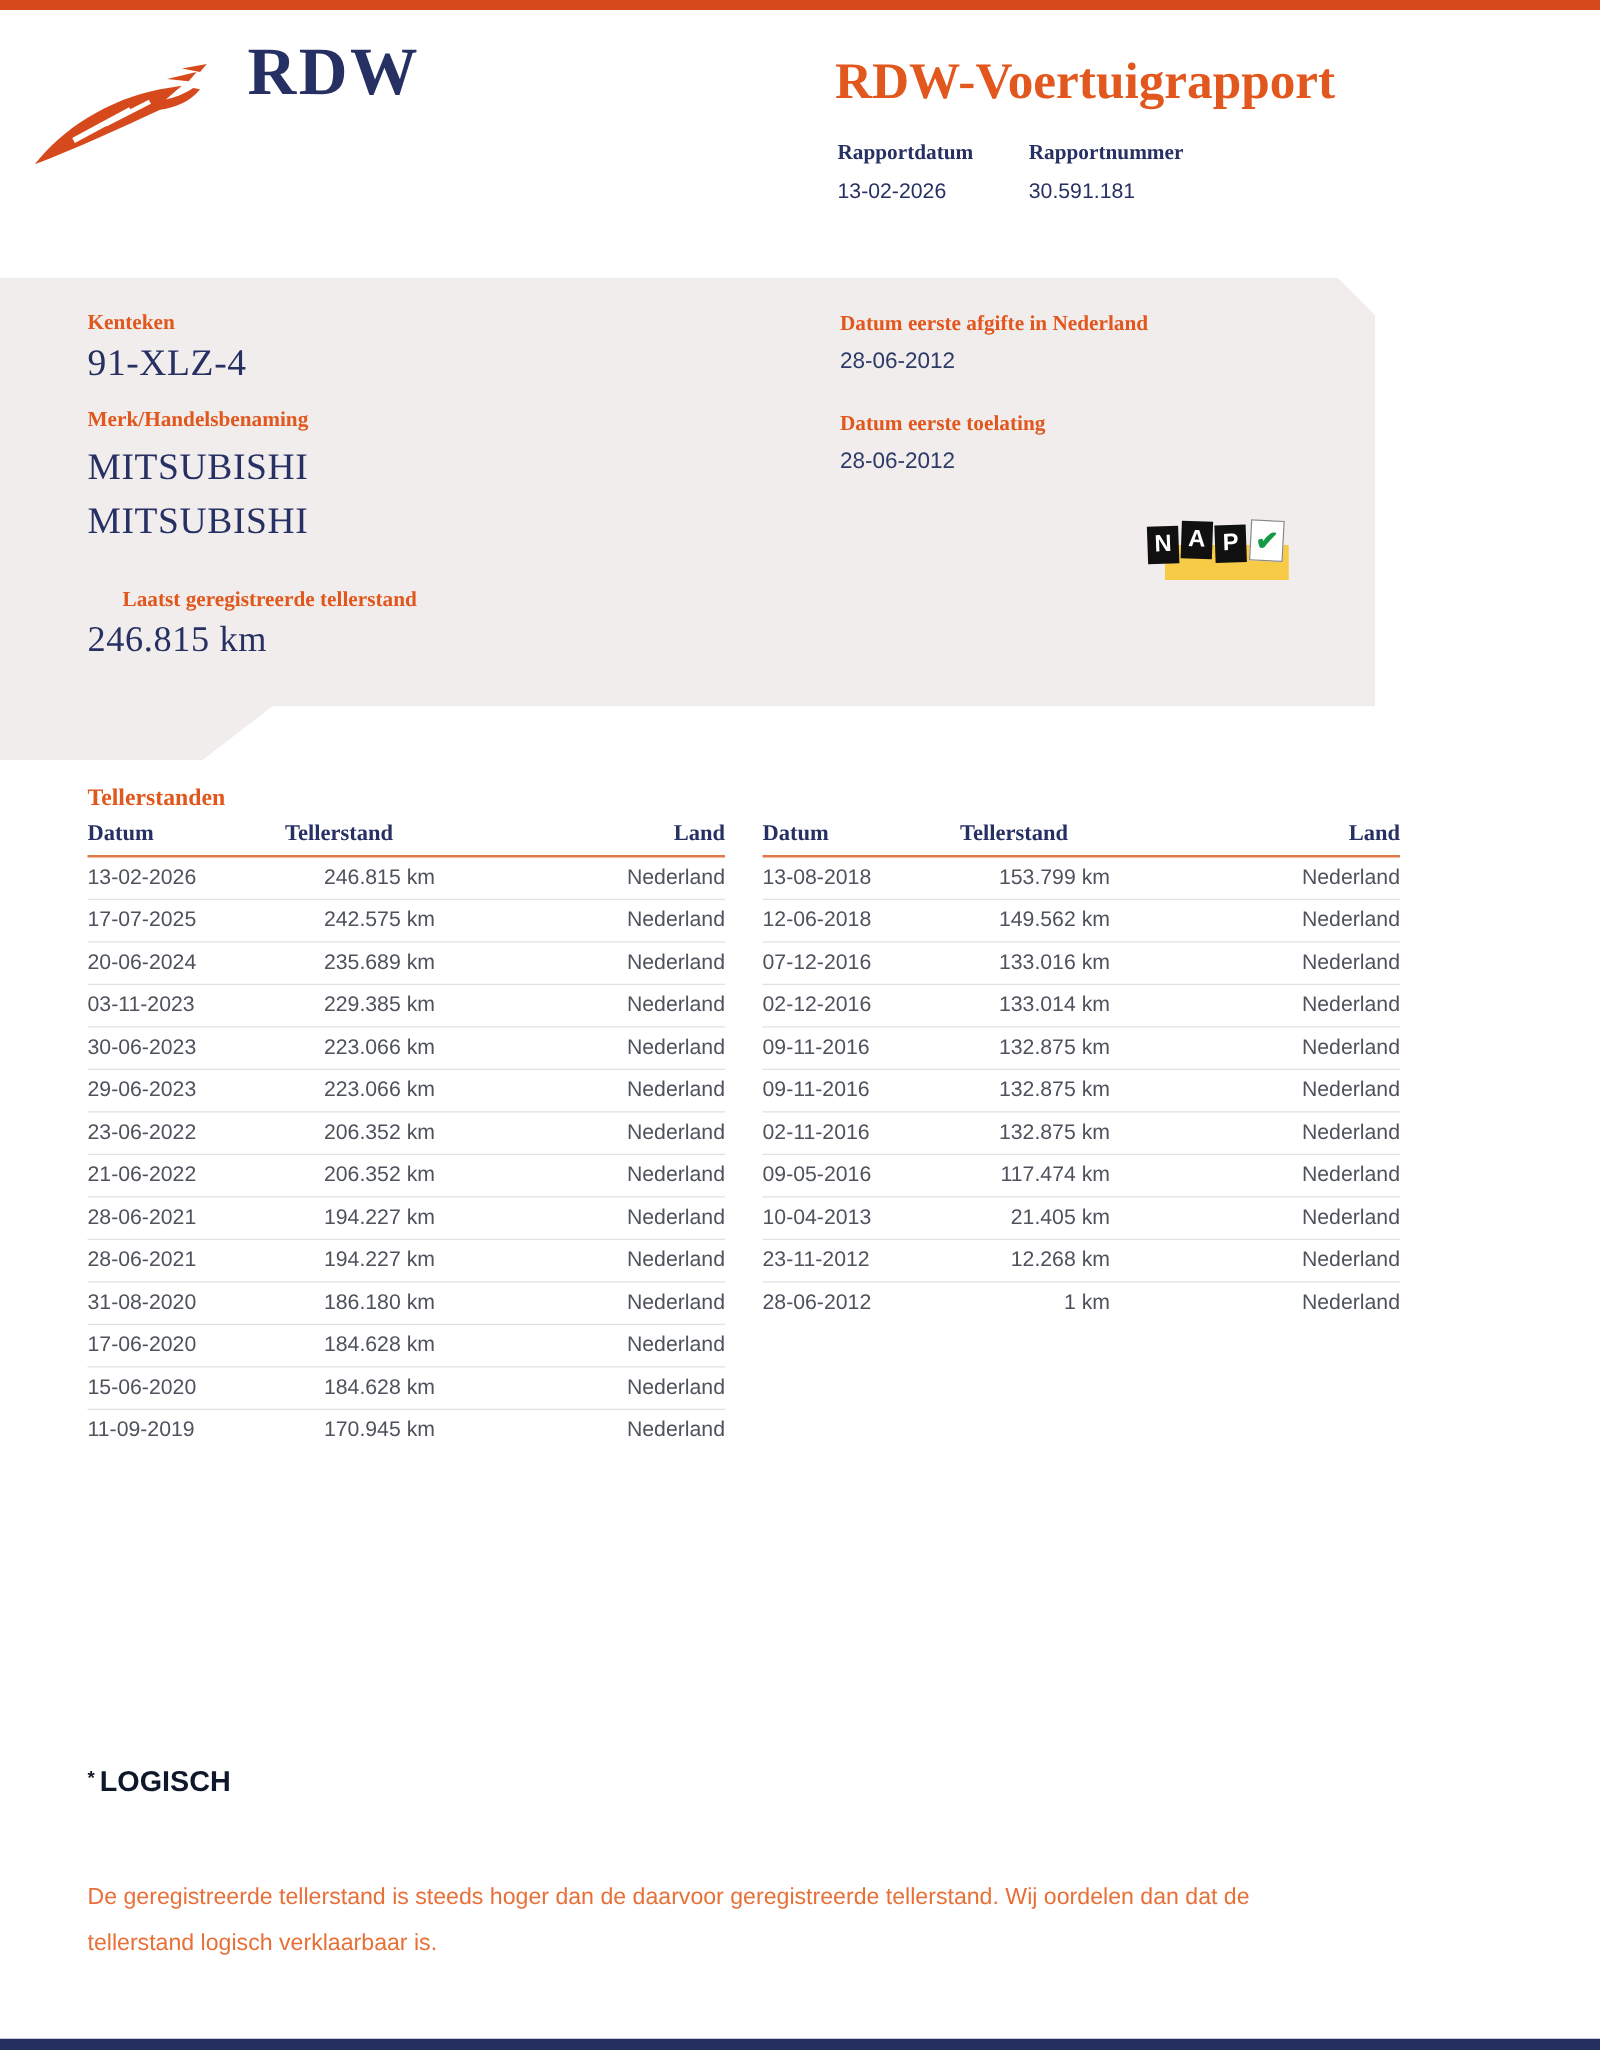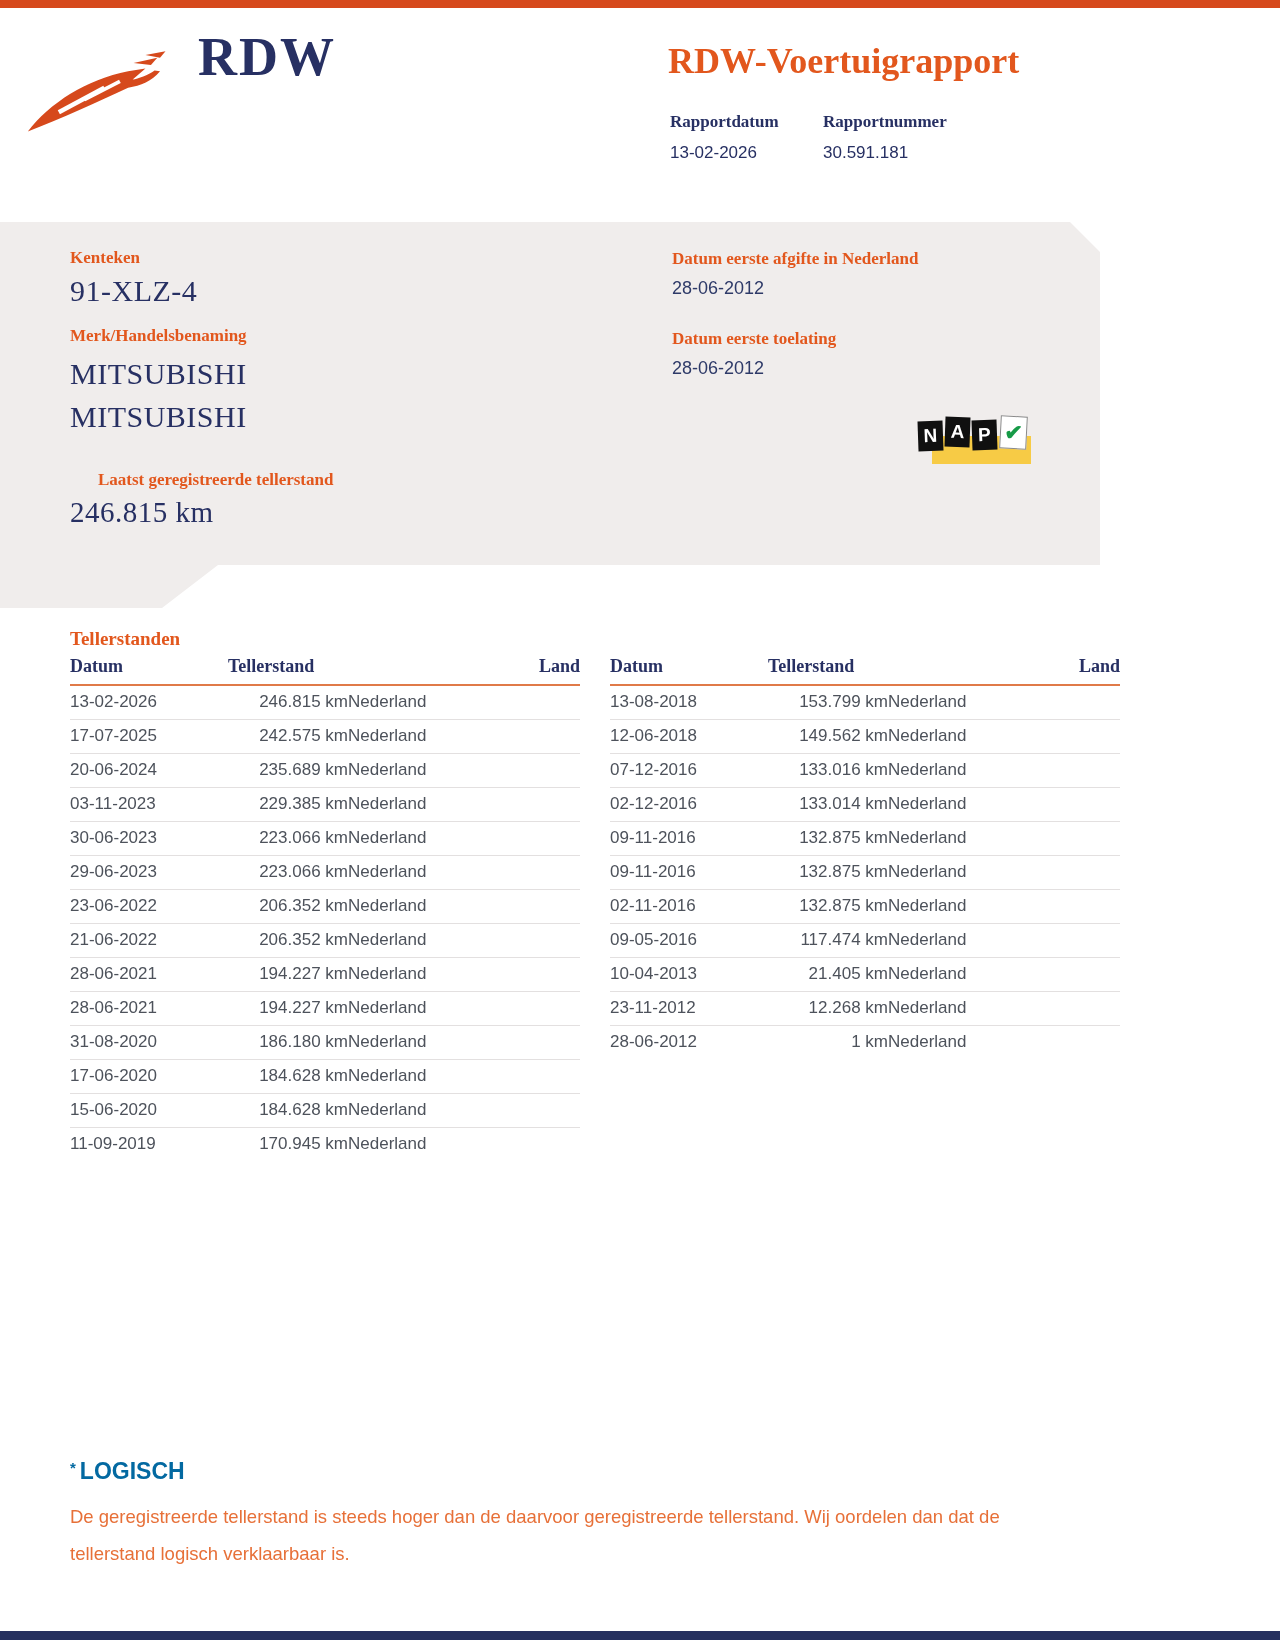--- a/index.html
+++ b/index.html
@@ -15,21 +15,21 @@
   .bottom-bar { left:0; bottom:0; width:1280px; height:9px; background:#25305f; }
 
   
   .logo-svg { left:26px; top:46px; }
   .logo-word {
     left:198px; top:26px; font-family:"Liberation Serif", serif; font-weight:700;
     font-size:54px; color:#273063; letter-spacing:2px;
   }
   .report-title {
     left:668px; top:40px; font-family:"Liberation Serif", serif; font-weight:700;
-    font-size:36px; color:#e2571d;
+    font-size:41px; color:#e2571d;
   }
   .meta-label {
     font-family:"Liberation Serif", serif; font-weight:700; font-size:17px; color:#273063;
     text-decoration-thickness:2px; text-underline-offset:4px;
   }
   .meta-value { font-size:17px; color:#273063; }
   .meta-date-label { left:670px; top:112px; }
   .meta-num-label  { left:823px; top:112px; }
   .meta-date-value { left:670px; top:143px; }
   .meta-num-value  { left:823px; top:143px; }
@@ -91,25 +91,25 @@
   .tbl-right { left:610px; }
   .tbl col.c0 { width:158px; }
   .tbl col.c1 { width:120px; }
   .tbl th {
     font-family:"Liberation Serif", serif; font-weight:700; font-size:18px; color:#273063;
     text-align:left; padding:0 0 7px 0; border-bottom:2px solid #e07a48;
   }
   .tbl th.c2 { text-align:right; }
   .tbl td { font-size:17px; color:#4d525b; height:34px; vertical-align:middle; border-bottom:1px solid #e3e0e0; }
   .tbl td.c1 { text-align:right; }
-  .tbl td.c2 { }
+  .tbl td.c2 { text-align:right; }
   .tbl tbody tr:last-child td { border-bottom:none; }
 
   
-  .footnote-title { left:70px; top:1458px; font-weight:900; font-size:23px; color:#0369a1; }
+  .footnote-title { left:70px; top:1412px; font-weight:900; font-size:23px; color:#0f172a; }
   .footnote-title .ast { font-size:15px; vertical-align:6px; margin-right:4px; font-weight:700; }
   .footnote-text {
     left:70px; top:1498px; width:990px; font-size:18.5px; line-height:37px; color:#e77038;
   }
 </style>
 </head>
 <body>
 
 <div class="abs top-bar"></div>
 

